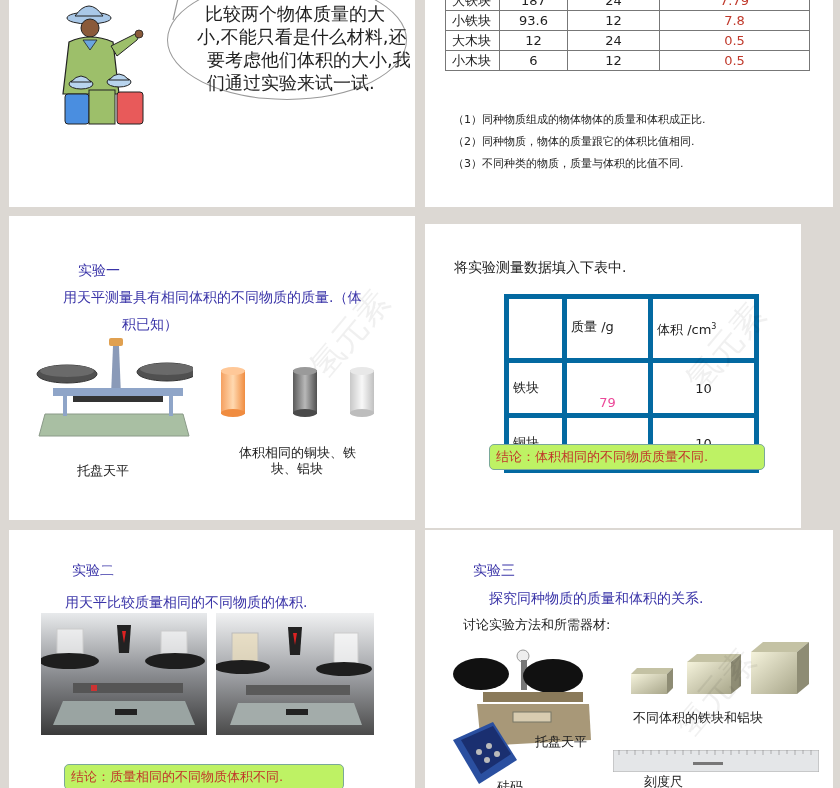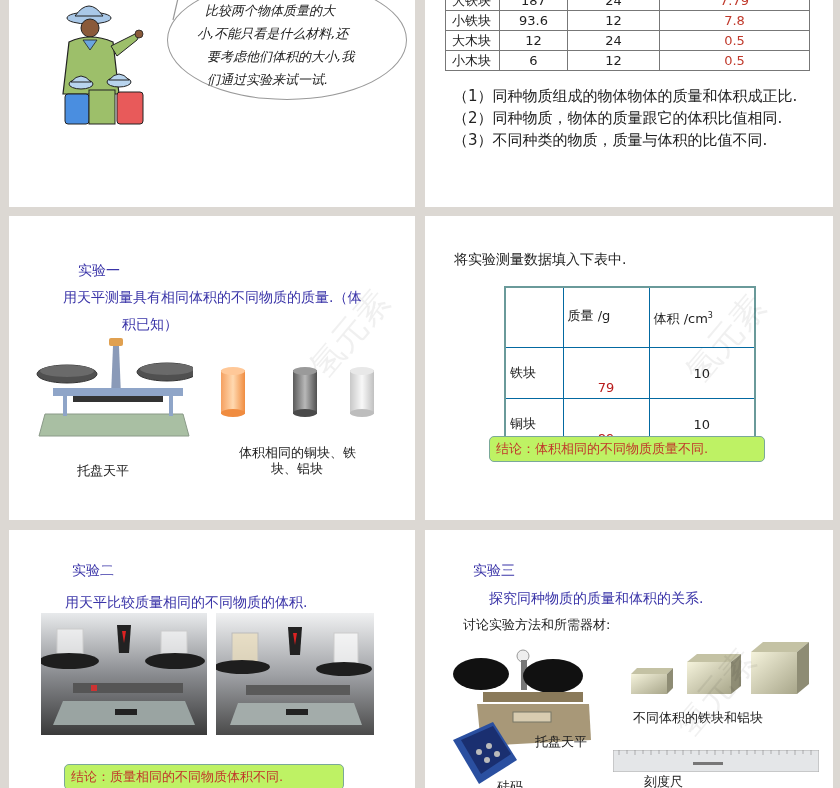--- a/index.html
+++ b/index.html
@@ -10,21 +10,21 @@
     position: relative;
   }
   .slide {
     position: absolute;
     background: #ffffff;
     overflow: hidden;
   }
   #s1 { left: 9px;   top: -10px; width: 406px; height: 217px; }
   #s2 { left: 425px; top: -10px; width: 408px; height: 217px; }
   #s3 { left: 9px;   top: 216px; width: 406px; height: 304px; }
-  #s4 { left: 425px; top: 216px; width: 408px; height: 304px; }
+  #s4 { left: 425px; top: 224px; width: 376px; height: 304px; }
   #s5 { left: 9px;   top: 530px; width: 406px; height: 270px; }
   #s6 { left: 425px; top: 530px; width: 408px; height: 270px; }
 
   .abs { position: absolute; }
   .txt { color: #222; font-size: 13px; white-space: nowrap; }
   .blue-title { color: #3a34a8; font-size: 14px; white-space: nowrap; }
   .blue-sub { color: #3a34a8; font-size: 14px; white-space: nowrap; margin-left: 12px; }
   .conclusion {
     position: absolute;
     background: #bef264;
@@ -37,34 +37,34 @@
   }
 
   
   .bubble {
     position: absolute; left: 158px; top: -10px; width: 240px; height: 120px;
     border: 1.2px solid #999; border-radius: 50%; background: #fff;
   }
   .bubble-tail {
     position: absolute; left: 140px; top: 4px; width: 36px; height: 30px;
   }
-  .bubble-line { position: absolute; font-size: 13px; color: #222; white-space: nowrap; font-style: italic; }
+  .bubble-line { position: absolute; font-size: 18px; color: #222; white-space: nowrap; }
 
   
   table.t1 { position: absolute; left: 20px; top: 0; border-collapse: collapse; font-size: 13px; }
   table.t1 td { border: 1px solid #777; height: 20px; padding: 0 6px; color: #222; }
   table.t1 td.r { color: #c0392b; text-align: center; }
-  .conc-line { position: absolute; font-size: 15px; color: #222; white-space: nowrap; }
+  .conc-line { position: absolute; font-size: 11px; color: #222; white-space: nowrap; margin-top: 25px; }
 
   
   table.t2 { position: absolute; left: 79px; top: 70px; border-collapse: collapse; font-size: 13px; border: 2px solid #6a9a9a; }
-  table.t2 td { border: 1px solid #0369a1; padding: 16px 4px; color: #222; vertical-align: top; }
+  table.t2 td { border: 5px solid #0369a1; padding: 16px 4px; color: #222; vertical-align: top; }
   table.t2 tr.h td { height: 26px; line-height: 24px; }
   table.t2 tr.b td { height: 33px; }
-  table.t2 td.n { color: #b91c1c; text-align: center; vertical-align: bottom; padding-bottom: 3px; }
+  table.t2 td.n { color: #ec4899; text-align: center; vertical-align: bottom; padding-bottom: 3px; }
   table.t2 td.v { text-align: center; vertical-align: middle; }
   sup { font-size: 8px; }
 
   .watermark {
     position: absolute; color: rgba(0,0,0,0.06); font-size: 34px; transform: rotate(-50deg);
     white-space: nowrap; pointer-events: none;
   }
 </style>
 </head>
 <body>

